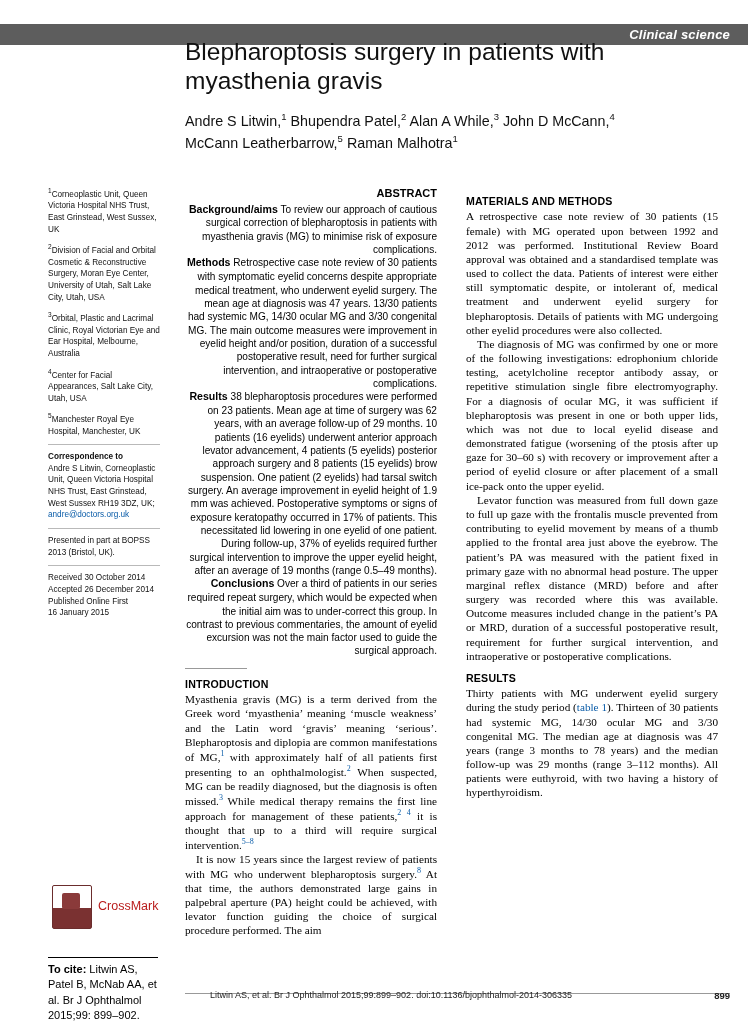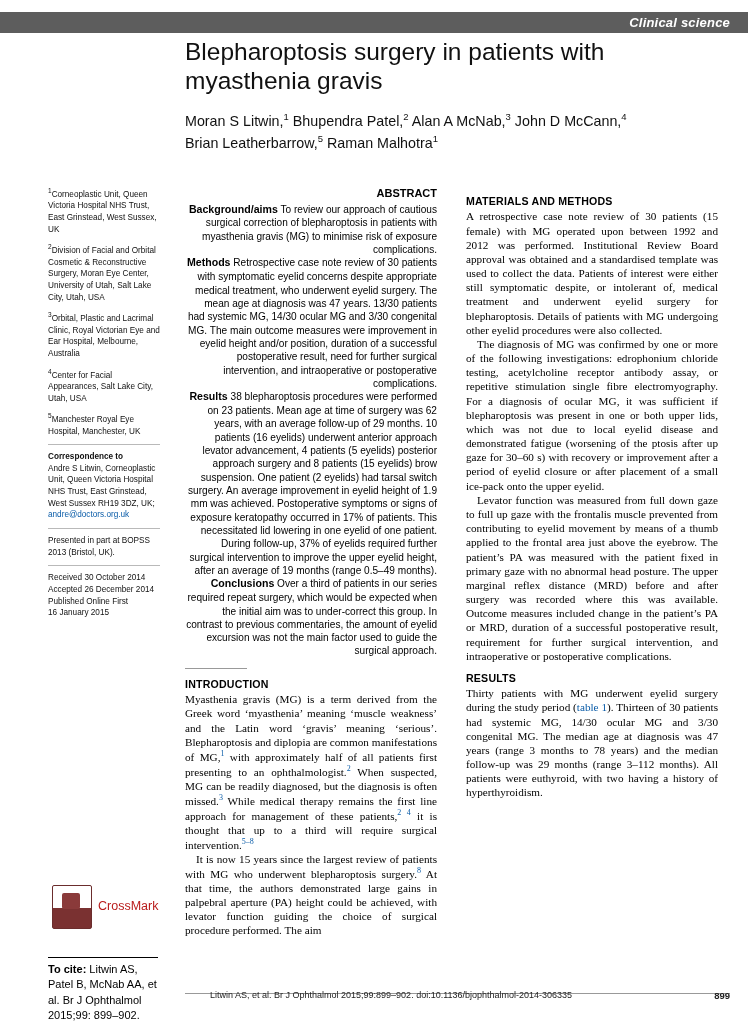--- a/index.html
+++ b/index.html
@@ -16,21 +16,21 @@
     overflow: hidden;
   }
   .page {
     position: absolute;
     inset: 0;
     background: #fff;
   }
   
   .header-band {
     position: absolute;
-    top: 12px;
+    top: 24px;
     left: 0;
     width: 748px;
     height: 21px;
     background: #5d5d5d;
   }
   .header-band .band-text {
     position: absolute;
     right: 18px;
     top: 3px;
     color: #fff;
@@ -228,27 +228,27 @@
 <div class="page">
 
   <div class="header-band">
     <span class="band-text">Clinical science</span>
   </div>
 
   <div class="title-area">
     <h1 class="article-title">Blepharoptosis surgery in patients with myasthenia gravis</h1>
     <div class="authors">
       <span>
-        <span>Moran S Litwin,</span><sup>1</sup>
+        <span>Andre S Litwin,</span><sup>1</sup>
         <span>Bhupendra Patel,</span><sup>2</sup>
-        <span>Alan A McNab,</span><sup>3</sup>
+        <span>Alan A While,</span><sup>3</sup>
         <span>John D McCann,</span><sup>4</sup>
       </span><br>
       <span>
-        <span>Brian Leatherbarrow,</span><sup>5</sup>
+        <span>McCann Leatherbarrow,</span><sup>5</sup>
         <span>Raman Malhotra</span><sup>1</sup>
       </span>
     </div>
   </div>
 
   <div class="sidebar">
     <div class="blk">
       <sup>1</sup><span>Corneoplastic Unit, Queen Victoria Hospital NHS Trust, East Grinstead, West Sussex, UK</span>
     </div>
     <div class="blk">

